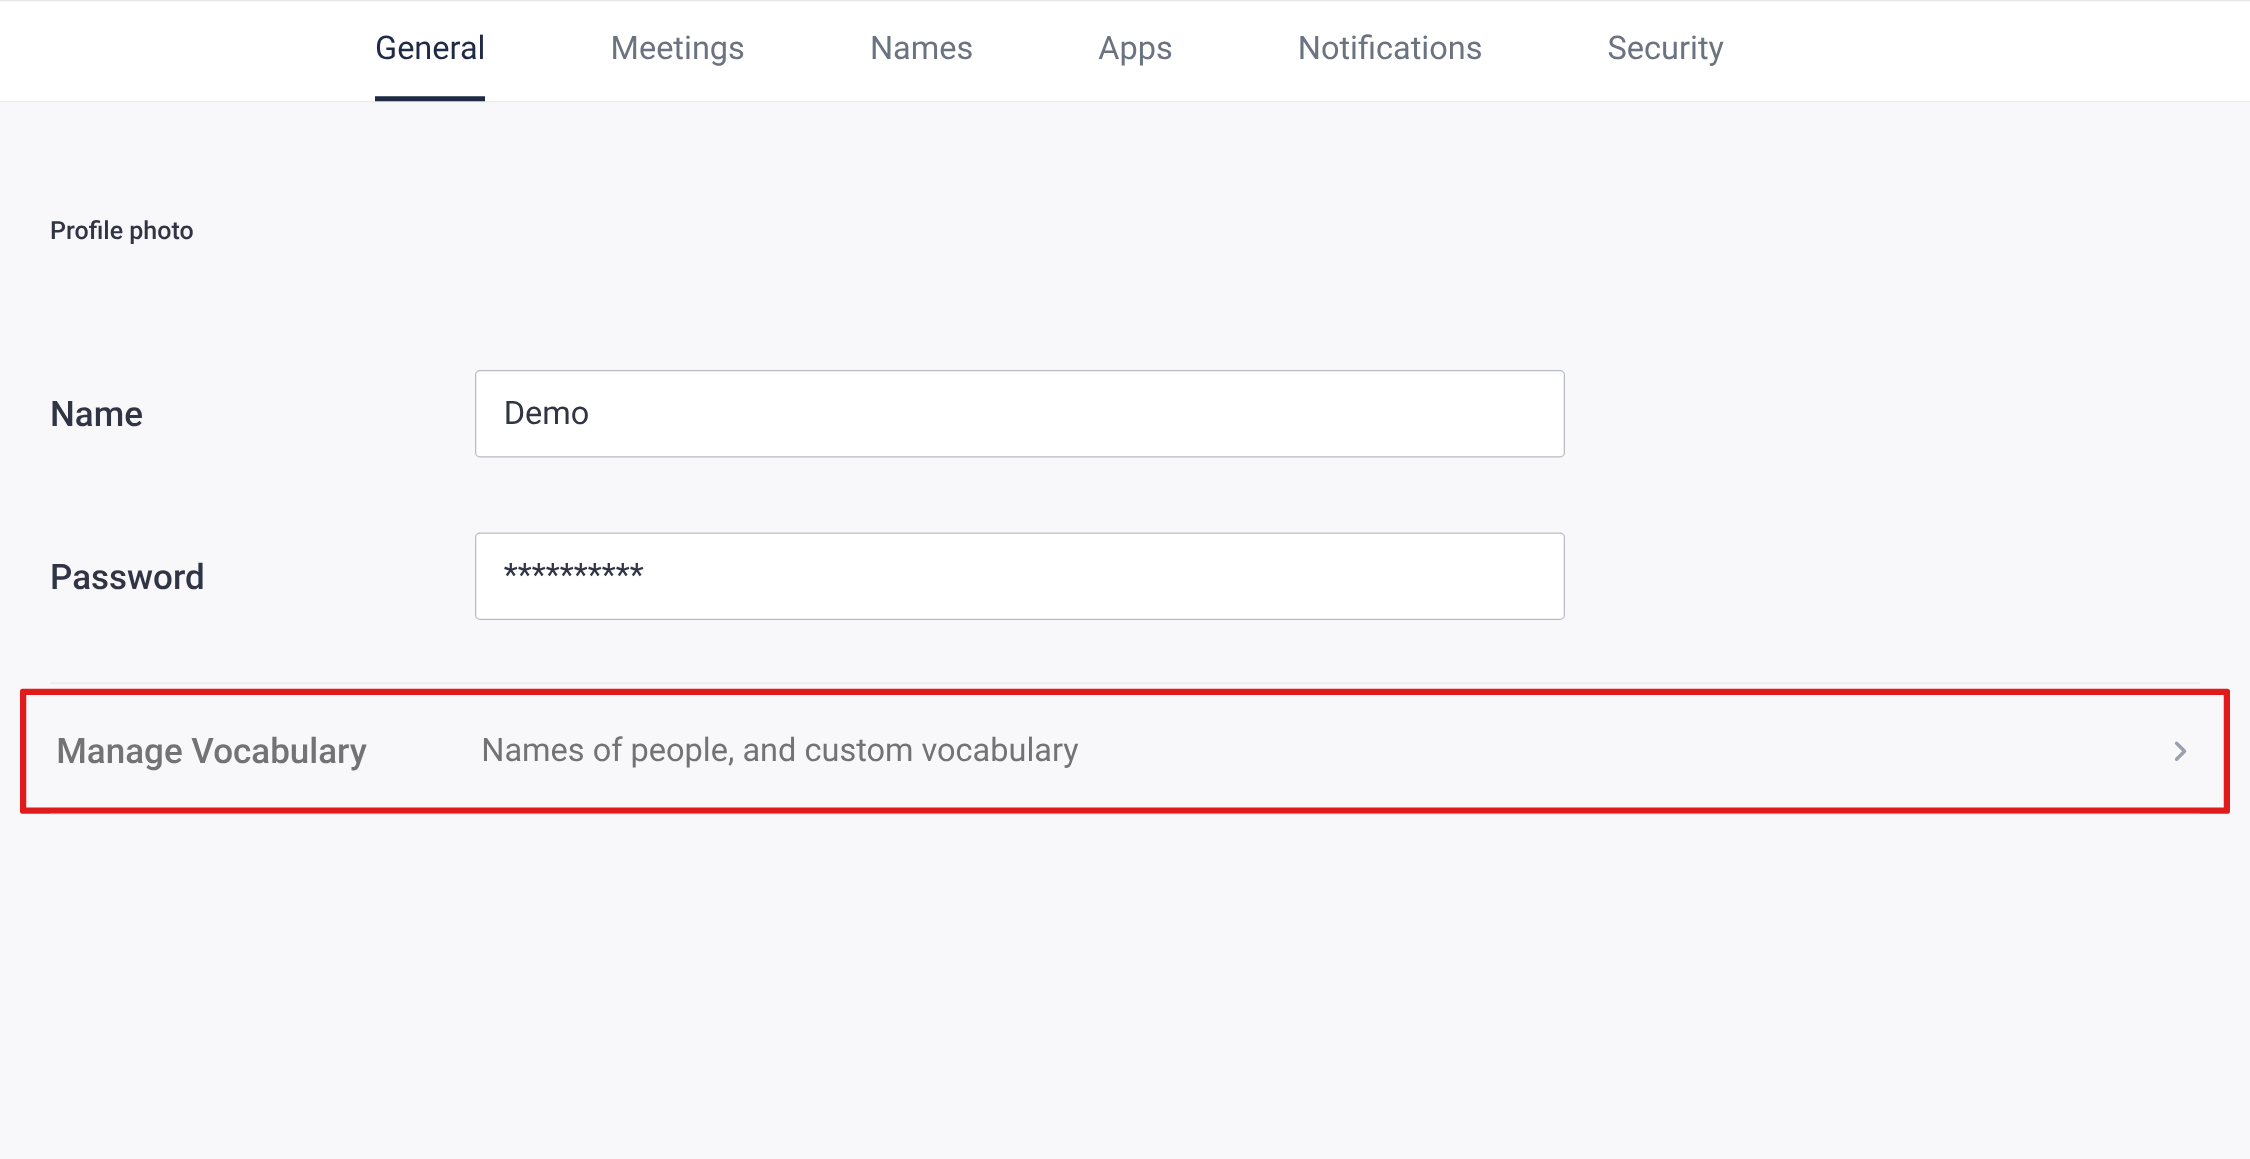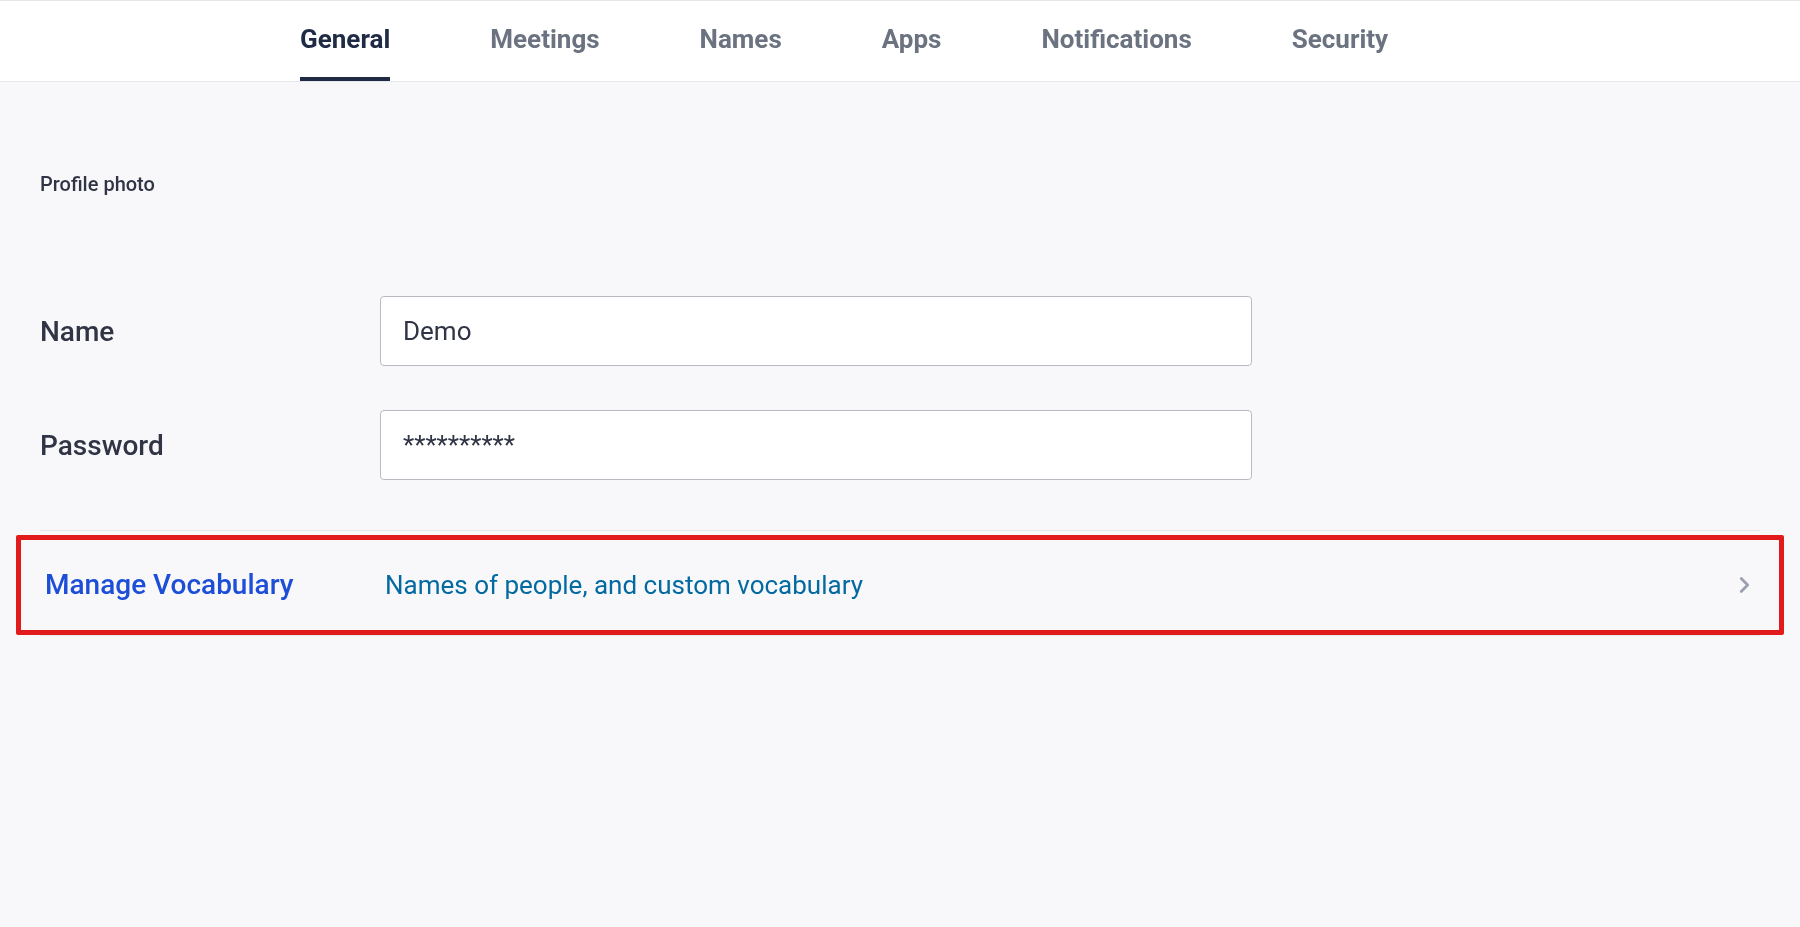--- a/index.html
+++ b/index.html
@@ -16,21 +16,21 @@
       padding: 0 0 0 300px;
       border-top: 1px solid #e5e7ea;
       border-bottom: 1px solid #e5e7ea;
       background: #fff;
       height: 82px;
       align-items: center;
     }
     .tab {
       font-size: 26px;
       color: #6b7280;
-      font-weight: 700;
+      font-weight: 400;
       padding: 22px 0 26px 0;
       cursor: pointer;
       position: relative;
     }
     .tab.active {
       color: #1f2a44;
     }
     .tab.active::after {
       content: "";
       position: absolute;
@@ -47,21 +47,21 @@
     }
     .section-label-large {
       font-size: 20px;
       color: #303444;
       font-weight: 500;
       margin-bottom: 100px;
     }
     .field-row {
       display: flex;
       align-items: center;
-      margin-bottom: 44px;
+      margin-bottom: 60px;
     }
     .field-label {
       width: 340px;
       font-size: 28px;
       color: #303444;
       font-weight: 500;
     }
     .field-input {
       width: 872px;
       height: 70px;
@@ -87,28 +87,28 @@
       border-radius: 2px;
       margin-top: 4px;
       margin-left: -24px;
       margin-right: -24px;
       padding-left: 24px;
       padding-right: 24px;
     }
     .row-title {
       width: 340px;
       font-size: 28px;
-      color: #1d4ed8;
+      color: #737373;
       font-weight: 500;
       line-height: 1.2;
       padding-right: 24px;
     }
     .row-desc {
       font-size: 26px;
-      color: #0369a1;
+      color: #737373;
       flex: 1;
     }
     .chevron {
       width: 22px;
       height: 22px;
       flex: 0 0 22px;
       margin-left: auto;
     }
     .chevron svg { display:block; }
     .spacer-divider { margin-top: 36px; }

